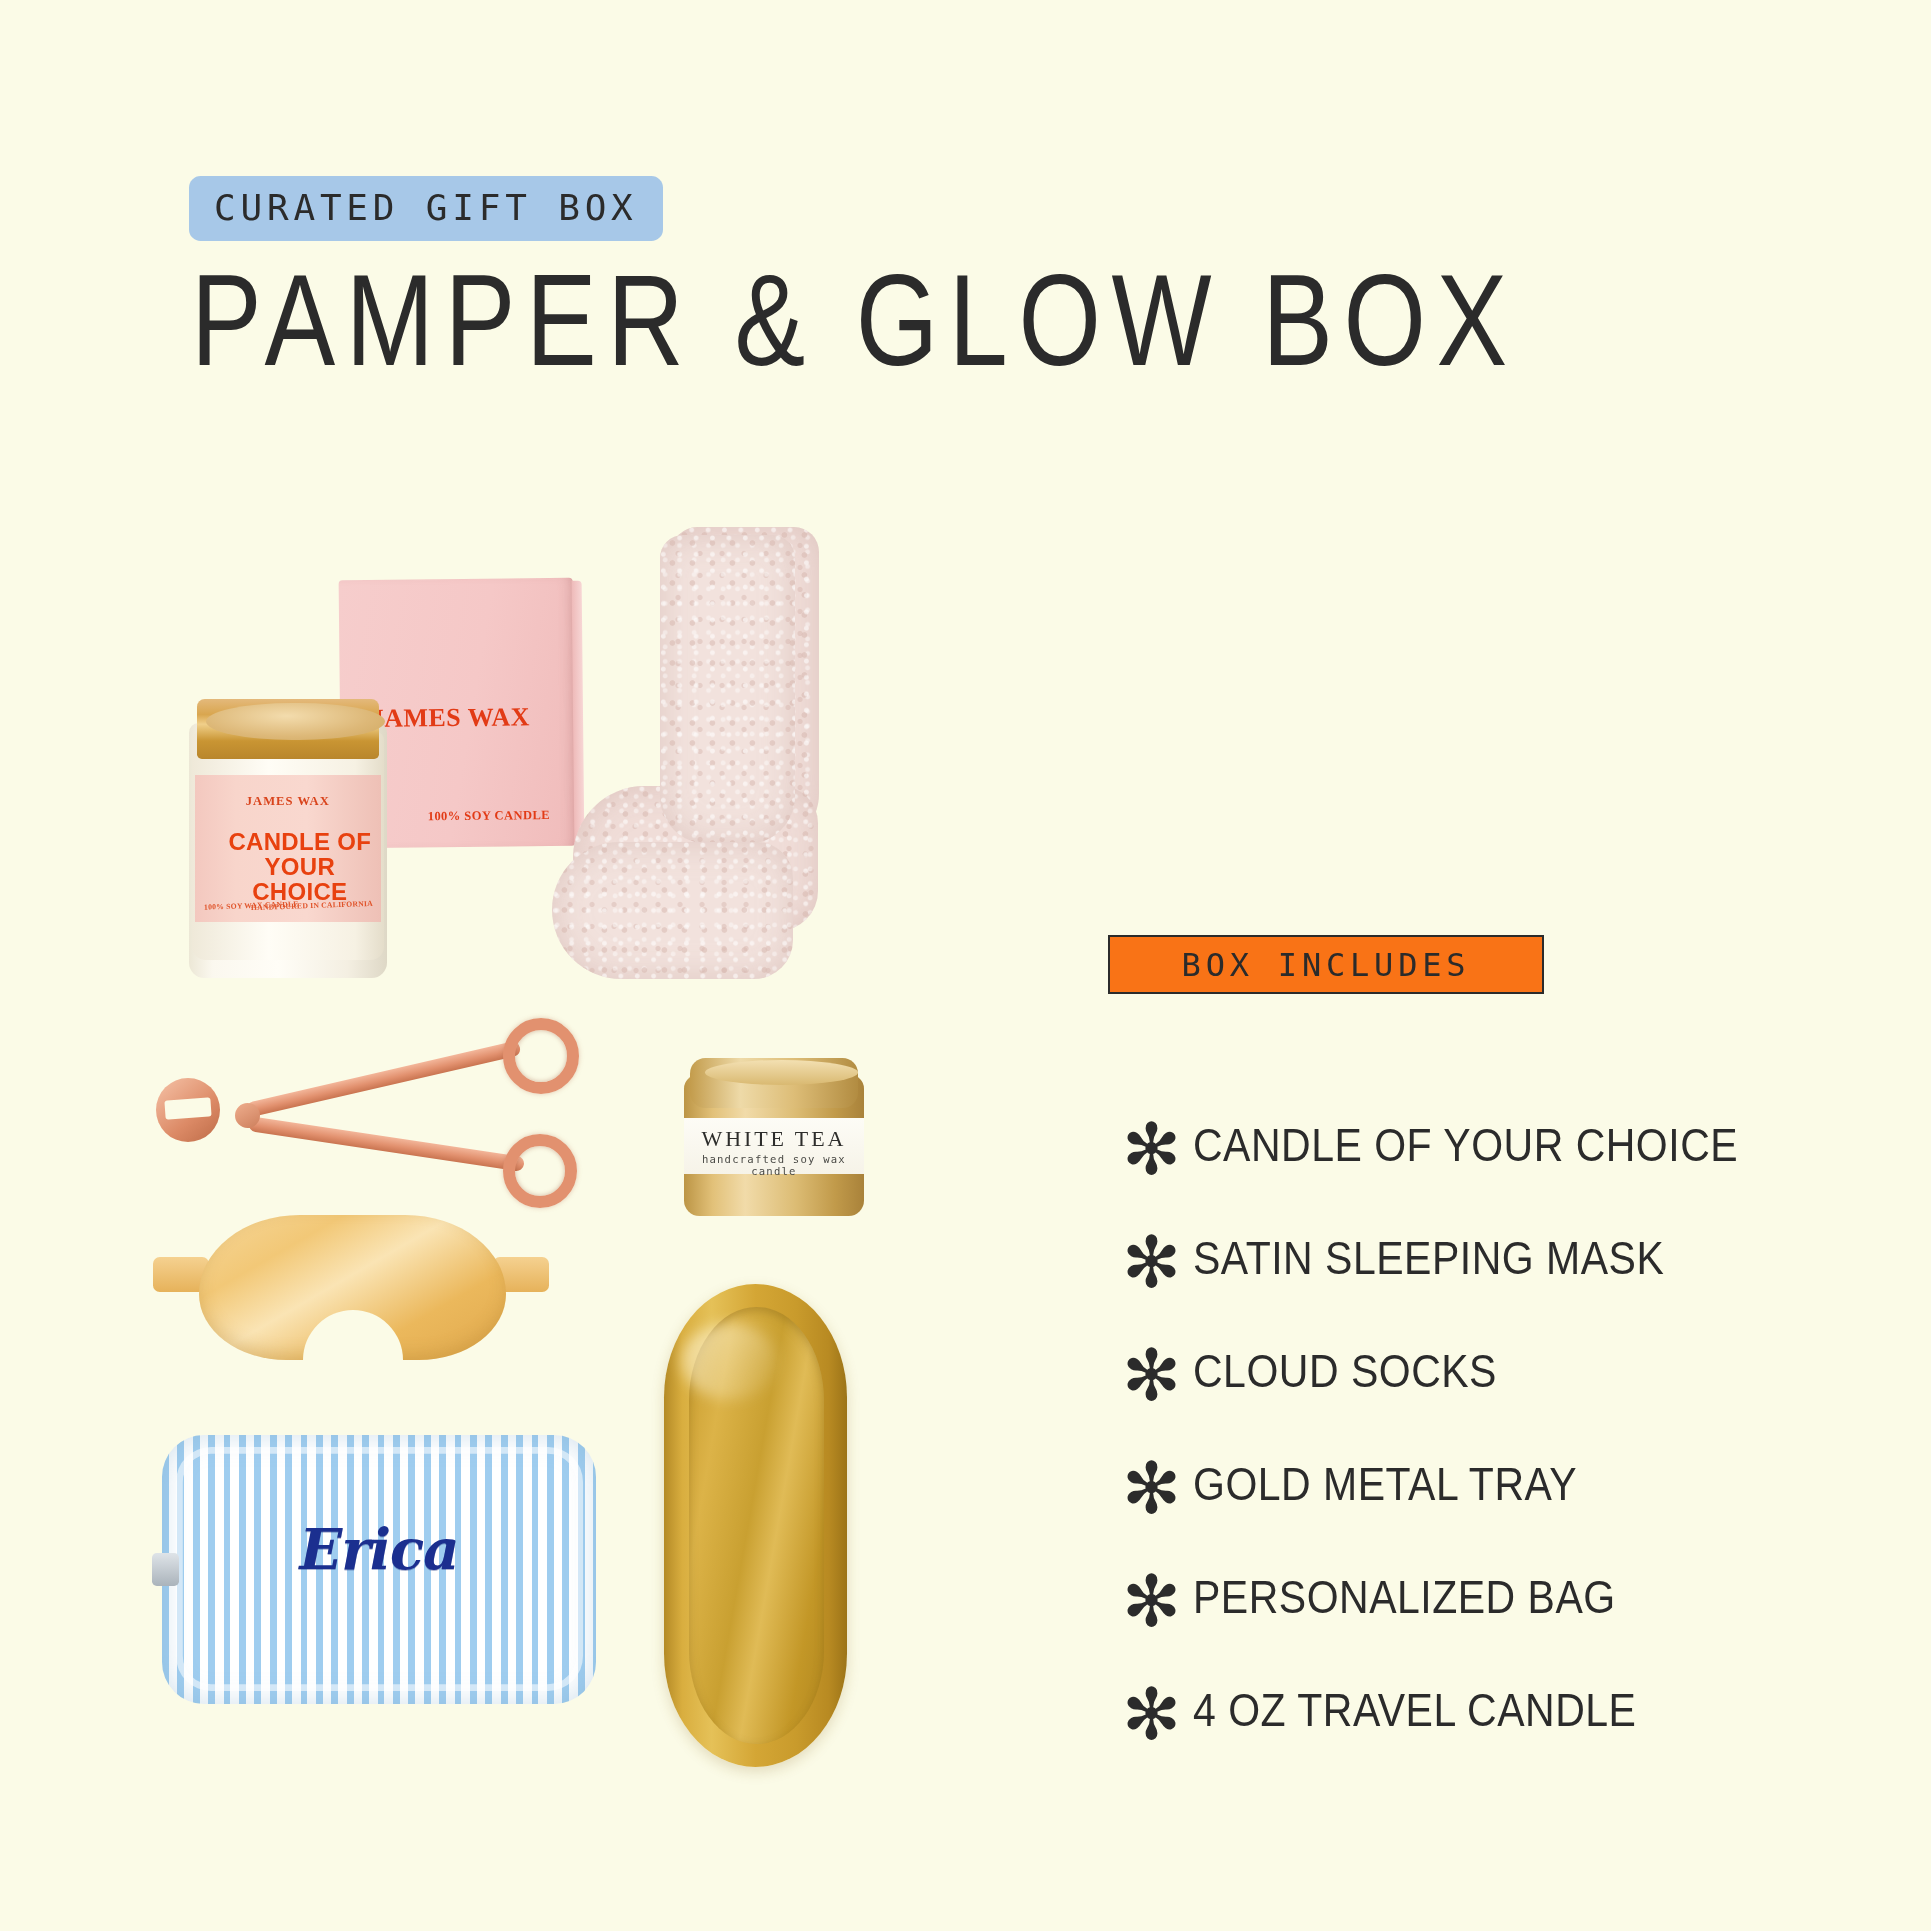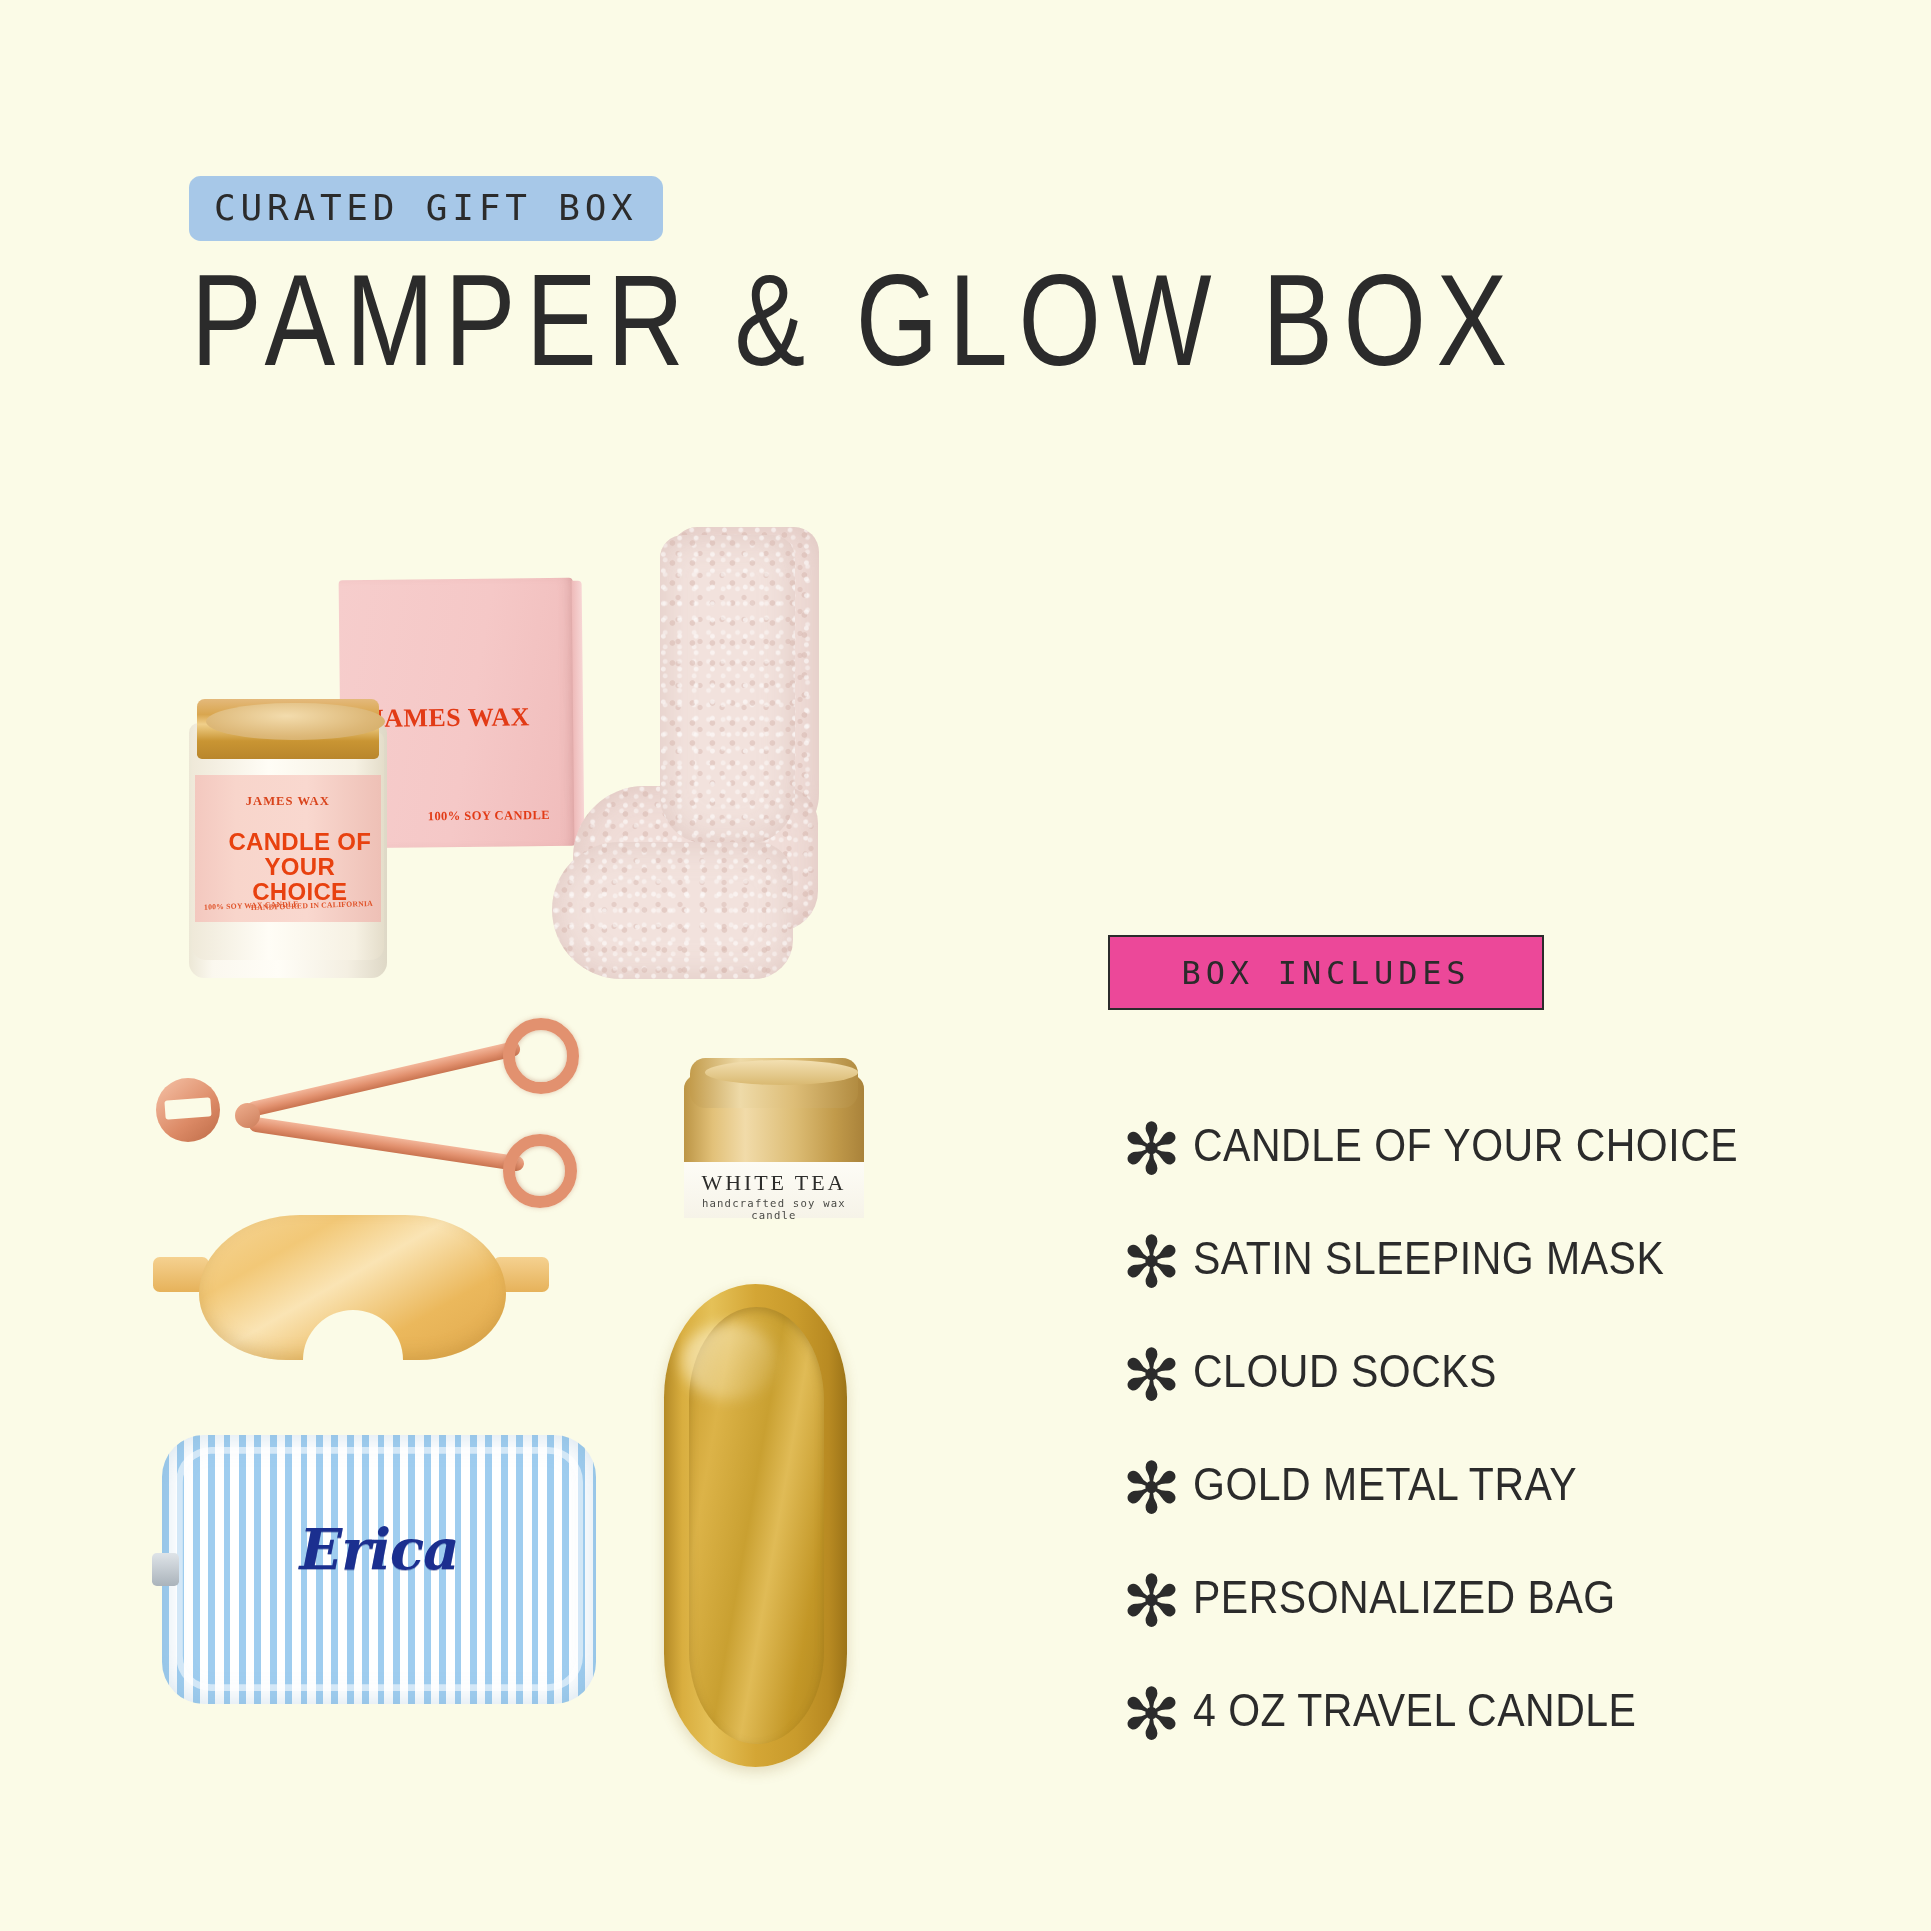--- a/index.html
+++ b/index.html
@@ -25,22 +25,22 @@
     position:absolute;left:191px;top:253px;
     font-family:"Liberation Sans", sans-serif;
     font-size:106px;font-weight:400;color:#2b2b2b;
     letter-spacing:10.6px;line-height:1.05;white-space:nowrap;
     transform:scaleY(1.22);transform-origin:left top;
   }
 
   
   .inc-head{
     position:absolute;left:1108px;top:935px;
-    width:436px;height:75px;box-sizing:border-box;
-    background:#ec4899;border:2.9px solid #2b2b2b;
+    width:436px;height:59px;box-sizing:border-box;
+    background:#f97316;border:2.9px solid #2b2b2b;
     display:flex;align-items:center;justify-content:center;
     font-family:"DejaVu Sans Mono", monospace;
     font-size:32px;color:#2b2b2b;letter-spacing:4.8px;
   }
   .inc-list{position:absolute;left:1110px;top:1089px;width:734px;}
   .inc-row{display:flex;align-items:center;height:113px;}
   .aster{
     width:83px;flex:0 0 83px;text-align:center;
     font-family:"DejaVu Sans", sans-serif;
     font-size:71px;line-height:1;color:#2b2b2b;font-weight:700;
@@ -202,21 +202,20 @@
     position:absolute;left:7.7px;top:0;width:168px;height:50px;border-radius:15.4px;
     background:linear-gradient(90deg,#c39c4c,#eedaa8 30%,#ddbd77 62%,#b28c41);
   }
   .tin-lid-top{
     position:absolute;left:15.4px;top:1.9px;width:153px;height:25px;border-radius:50%;
     background:linear-gradient(180deg,#f3e0b2,#d9b971);
   }
   .tin-band{
     position:absolute;left:1.9px;top:60px;width:180px;height:56px;
     background:linear-gradient(180deg,#fdfcf6,#f6f3e8);
-    margin-top:44px;
   }
   .tin-t1{
     position:absolute;left:0;right:0;top:7.7px;text-align:center;
     font-family:"Liberation Serif", serif;font-size:22px;color:#2d2d2b;
     letter-spacing:2.9px;
   }
   .tin-t2{
     position:absolute;left:0;right:0;top:35px;text-align:center;
     font-family:"DejaVu Sans Mono", monospace;font-size:10.6px;color:#4a4a46;
     letter-spacing:1.2px;

